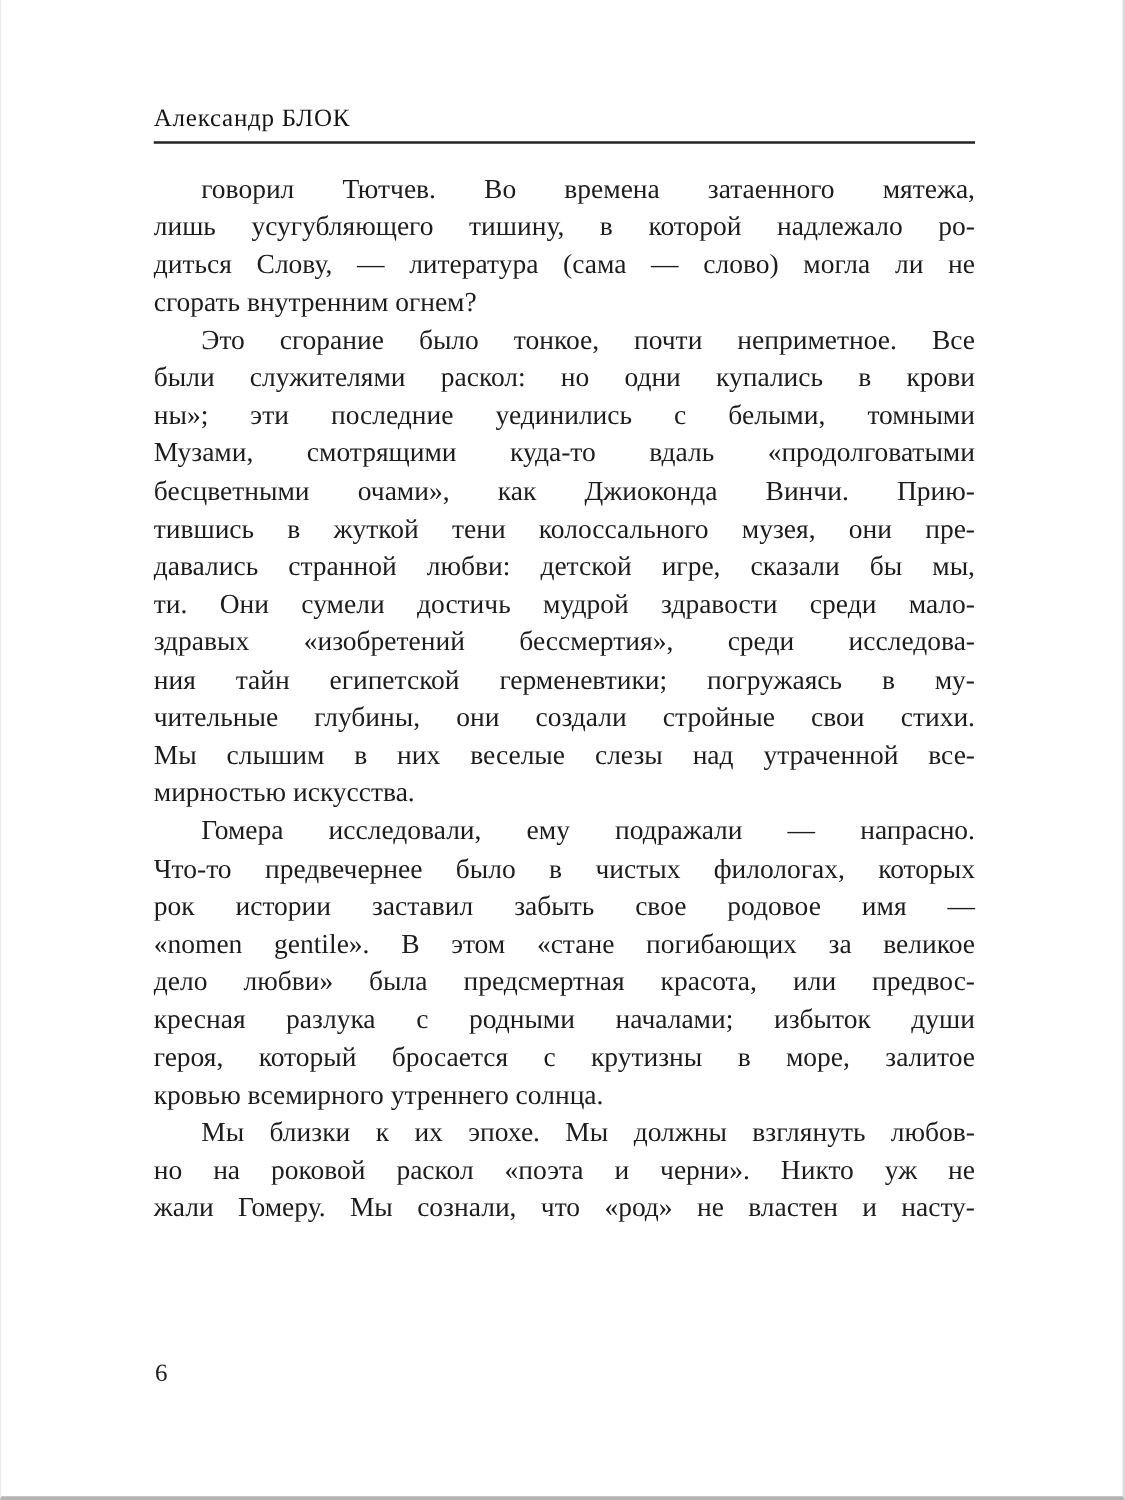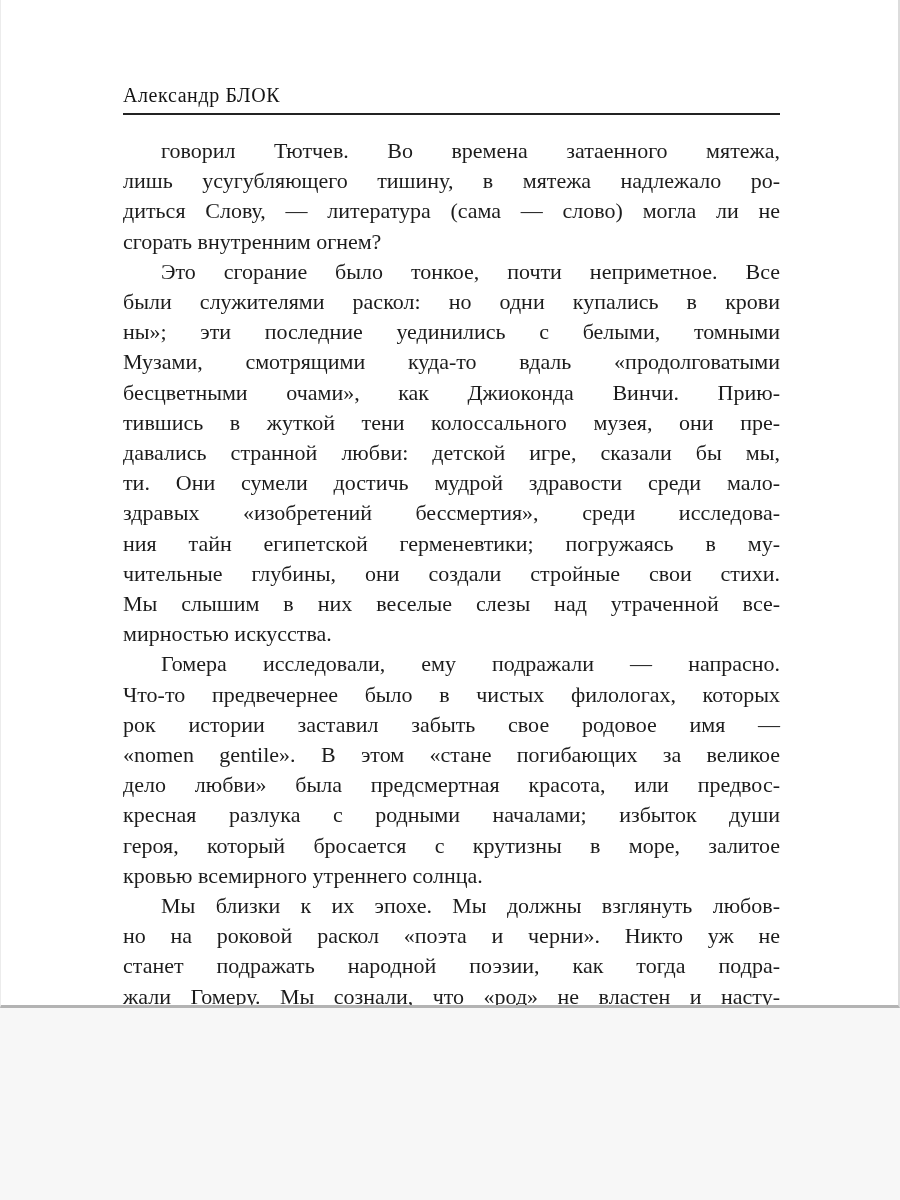--- a/index.html
+++ b/index.html
@@ -4,21 +4,21 @@
 <style>
   * { box-sizing: border-box; }
   html, body { margin: 0; padding: 0; }
   body {
     width: 900px; height: 1200px;
     background: #f7f7f7;
     font-family: "Liberation Serif", "DejaVu Serif", serif;
   }
   .page {
     position: relative;
-    width: 900px; height: 1008px;
+    width: 900px; height: 1200px;
     background: #ffffff;
     border-left: 1px solid #ececec;
     border-right: 2px solid #dcdcdc;
     border-bottom: 3px solid #b3b3b3;
     overflow: hidden;
     color: #1b1b1b;
   }
   .running-header {
     position: absolute;
     left: 122px; top: 84px;
@@ -58,21 +58,21 @@
 </style>
 </head>
 <body>
 
 <div class="page">
   <div class="running-header">Александр БЛОК</div>
   <div class="header-rule"></div>
   <div class="text-block">
       <div class="paragraph">
         <div class="line indent">говорил Тютчев. Во времена затаенного мятежа,</div>
-        <div class="line">лишь усугубляющего тишину, в мятежа надлежало ро-</div>
+        <div class="line">лишь усугубляющего тишину, в которой надлежало ро-</div>
         <div class="line">диться Слову, — литература (сама — слово) могла ли не</div>
         <div class="line lastline">сгорать внутренним огнем?</div>
       </div>
       <div class="paragraph">
         <div class="line indent">Это сгорание было тонкое, почти неприметное. Все</div>
         <div class="line">были служителями раскол: но одни купались в крови</div>
         <div class="line">ны»; эти последние уединились с белыми, томными</div>
         <div class="line">Музами, смотрящими куда-то вдаль «продолговатыми</div>
         <div class="line">бесцветными очами», как Джиоконда Винчи. Прию-</div>
         <div class="line">тившись в жуткой тени колоссального музея, они пре-</div>
@@ -90,18 +90,17 @@
         <div class="line">рок истории заставил забыть свое родовое имя —</div>
         <div class="line">«nomen gentile». В этом «стане погибающих за великое</div>
         <div class="line">дело любви» была предсмертная красота, или предвос-</div>
         <div class="line">кресная разлука с родными началами; избыток души</div>
         <div class="line">героя, который бросается с крутизны в море, залитое</div>
         <div class="line lastline">кровью всемирного утреннего солнца.</div>
       </div>
       <div class="paragraph">
         <div class="line indent">Мы близки к их эпохе. Мы должны взглянуть любов-</div>
         <div class="line">но на роковой раскол «поэта и черни». Никто уж не</div>
-        <div class="line">станет подражать народной поэзии, как тогда подра-</div>
         <div class="line">жали Гомеру. Мы сознали, что «род» не властен и насту-</div>
       </div>
     </div>
   <div class="page-number">6</div>
 </div>
 
 </body></html>

